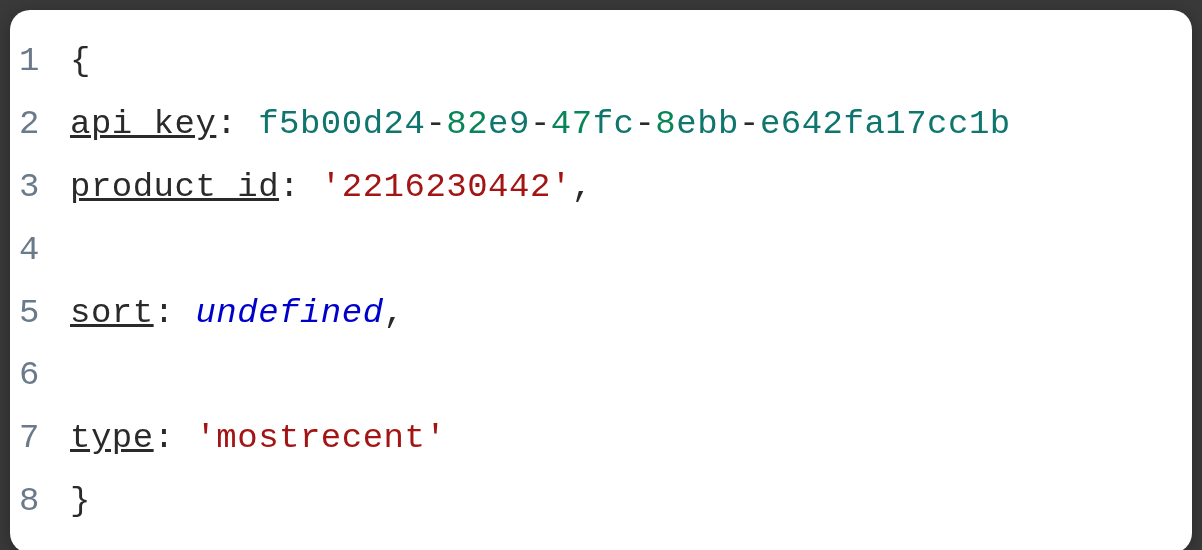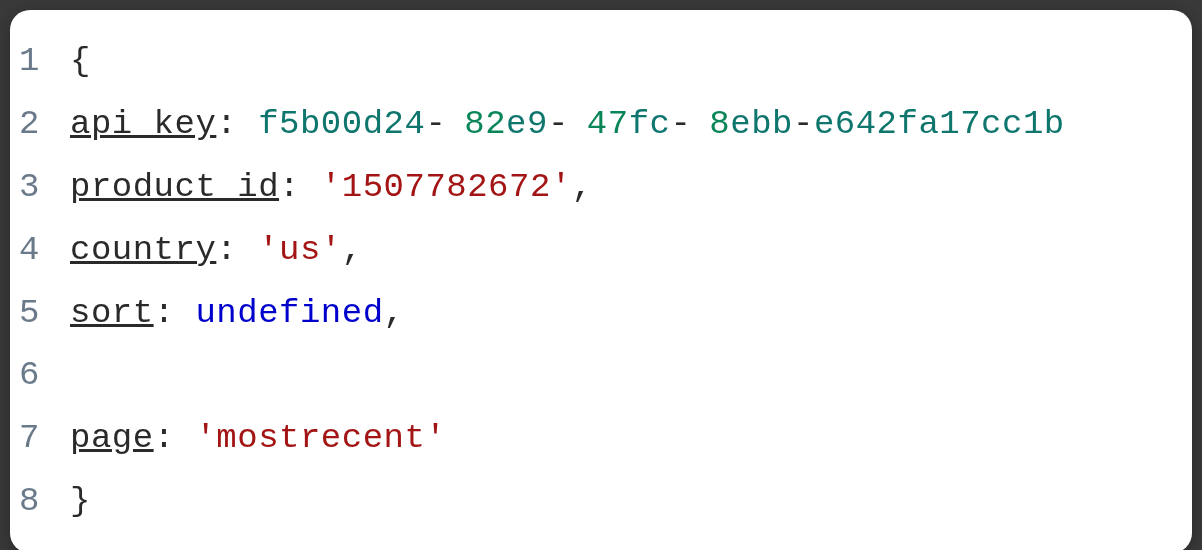--- a/index.html
+++ b/index.html
@@ -60,29 +60,29 @@
     .tok-string {
       color: #a31515;
     }
     
     .tok-number {
       color: #098658;
     }
     
     .tok-keyword {
       color: #0000cc;
+      font-style: italic;
     }
     
     .tok-uuid-hex {
       color: #0f766e;
     }
     
     .tok-uuid-num {
       color: #098658;
-      margin-left: 18px;
     }
     
     .tok-uuid-dash {
       color: #2a2a2a;
     }
   </style>
 </head>
 <body>
 
 <div class="code-container">
@@ -90,34 +90,33 @@
 <div class="code-line">
       <span class="line-number">1</span>
       <span class="line-content"><span class="tok-punctuation">{</span></span>
     </div>
     <div class="code-line">
       <span class="line-number">2</span>
       <span class="line-content"><span class="tok-property">api_key</span><span class="tok-punctuation">: </span><span class="tok-uuid-hex">f5b00d24</span><span class="tok-uuid-dash">-</span><span class="tok-uuid-num">82</span><span class="tok-uuid-hex">e9</span><span class="tok-uuid-dash">-</span><span class="tok-uuid-num">47</span><span class="tok-uuid-hex">fc</span><span class="tok-uuid-dash">-</span><span class="tok-uuid-num">8</span><span class="tok-uuid-hex">ebb</span><span class="tok-uuid-dash">-</span><span class="tok-uuid-hex">e642fa17cc1b</span></span>
     </div>
     <div class="code-line">
       <span class="line-number">3</span>
-      <span class="line-content"><span class="tok-property">product_id</span><span class="tok-punctuation">: </span><span class="tok-string">'1507782672'</span><span class="tok-punctuation">,</span></span>
+      <span class="line-content"><span class="tok-property">product_id</span><span class="tok-punctuation">: </span><span class="tok-string">'2216230442'</span><span class="tok-punctuation">,</span></span>
     </div>
     <div class="code-line">
       <span class="line-number">4</span>
-      <span class="line-content"><span class="tok-property">country</span><span class="tok-punctuation">: </span><span class="tok-string">'us'</span><span class="tok-punctuation">,</span></span>
     </div>
     <div class="code-line">
       <span class="line-number">5</span>
       <span class="line-content"><span class="tok-property">sort</span><span class="tok-punctuation">: </span><span class="tok-keyword">undefined</span><span class="tok-punctuation">,</span></span>
     </div>
     <div class="code-line">
       <span class="line-number">6</span>
     </div>
     <div class="code-line">
       <span class="line-number">7</span>
-      <span class="line-content"><span class="tok-property">page</span><span class="tok-punctuation">: </span><span class="tok-string">'mostrecent'</span></span>
+      <span class="line-content"><span class="tok-property">type</span><span class="tok-punctuation">: </span><span class="tok-string">'mostrecent'</span></span>
     </div>
     <div class="code-line">
       <span class="line-number">8</span>
       <span class="line-content"><span class="tok-punctuation">}</span></span>
     </div>
   </div>
 
 </body></html>

